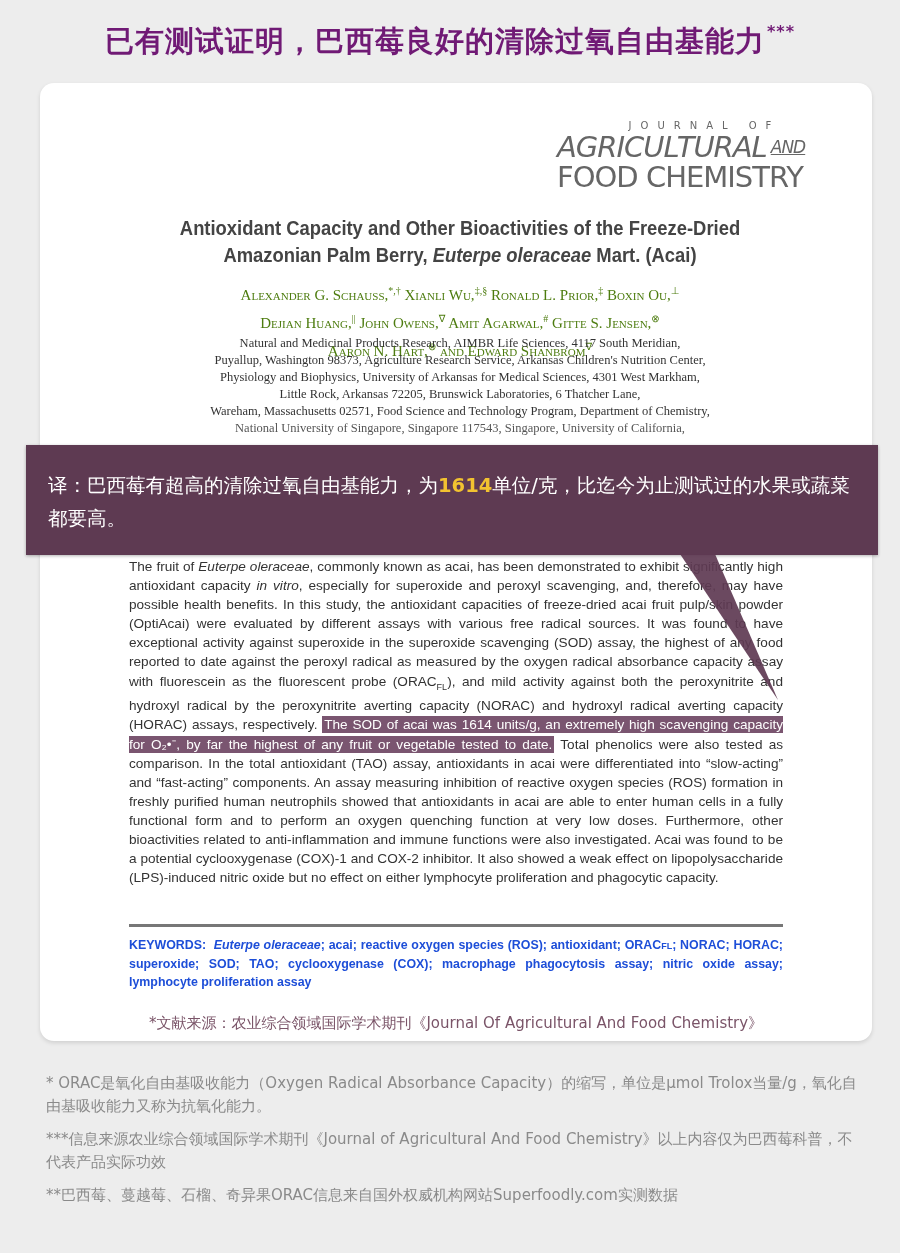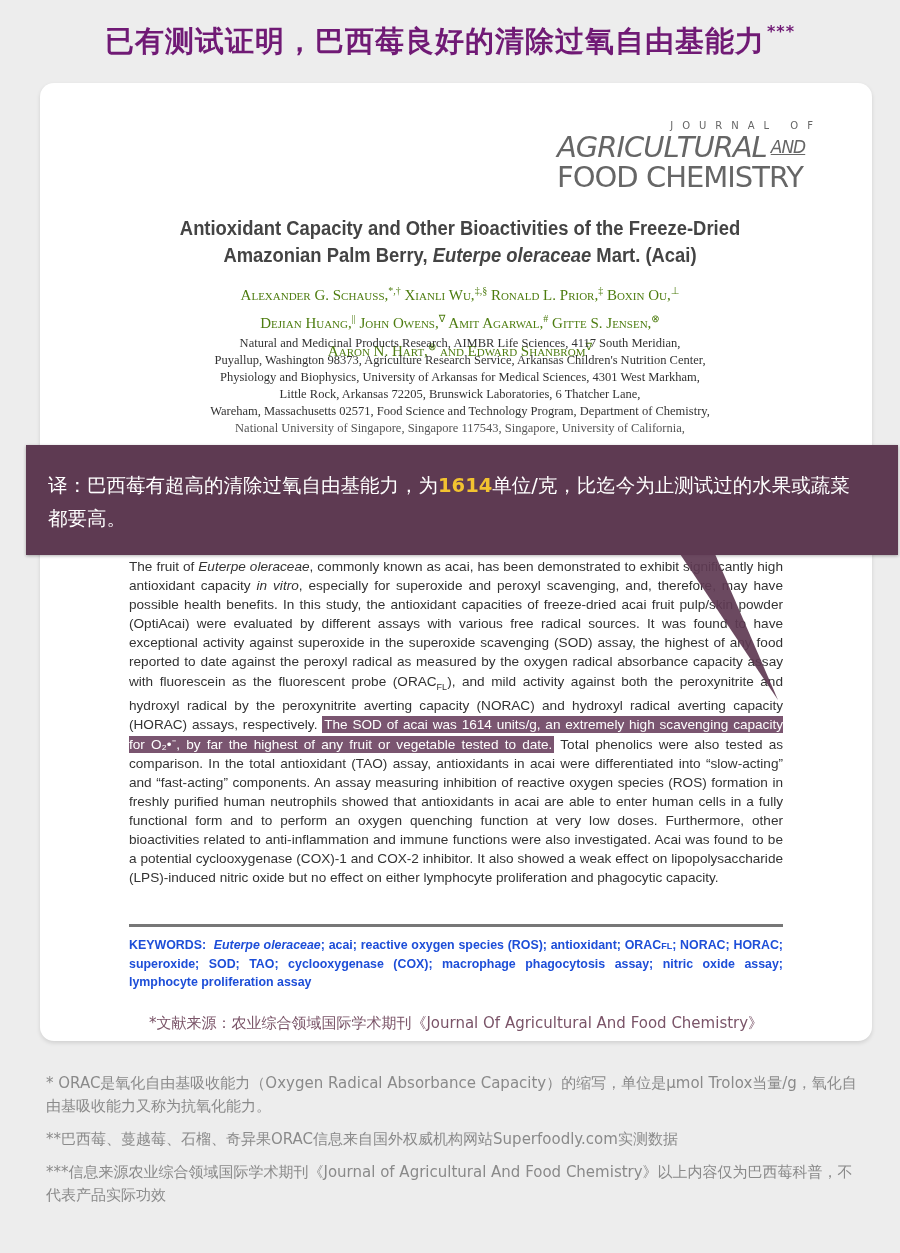--- a/index.html
+++ b/index.html
@@ -19,21 +19,21 @@
 
     .card {
       position: absolute; left: 40px; top: 83px; width: 832px; height: 958px;
       background: #fff; border-radius: 14px;
       box-shadow: 0 2px 4px rgba(0,0,0,0.12);
     }
     .journal-logo {
       position: absolute; left: 517px; top: 37px; width: 265px;
       color: #666; font-family: "DejaVu Sans", sans-serif;
     }
-    .journal-of { text-align: right; font-size: 10px; letter-spacing: 9px; margin-left: 30px; }
+    .journal-of { text-align: center; font-size: 10px; letter-spacing: 9px; margin-left: 30px; }
     .journal-line1 { font-size: 29px; letter-spacing: -1px; line-height: 30px; margin-top: 1px; white-space: nowrap; font-style: italic; }
     .journal-line1 .and { font-size: 17px; text-decoration: underline; margin-left: 4px; vertical-align: 4px; }
     .journal-line2 { font-size: 29px; letter-spacing: -1px; line-height: 30px; white-space: nowrap; }
 
     .paper-title {
       position: absolute; left: 100px; top: 132px; width: 640px;
       text-align: center; font-family: "Liberation Sans", sans-serif;
       font-weight: bold; font-size: 20px; line-height: 27px; color: #444;
       transform: scaleX(0.92); transform-origin: center;
     }
@@ -68,21 +68,21 @@
     }
     .keywords i { font-weight: bold; }
     .keywords sub { font-size: 9px; vertical-align: 0; }
     .source-line {
       position: absolute; left: 0; top: 931px; width: 832px; text-align: center;
       font-size: 15px; color: #7a5468;
     }
 
     .callout {
       position: absolute; left: 26px; top: 445px; width: 852px; height: 110px;
-      background: #5e3a52; box-shadow: 0 1px 3px rgba(0,0,0,0.3); padding-left: 20px;
+      background: #5e3a52; box-shadow: 0 1px 3px rgba(0,0,0,0.3);
     }
     .callout-text {
       position: absolute; left: 22px; top: 24px; width: 810px;
       color: #fff; font-size: 19.5px; line-height: 33px;
     }
     .callout-text .num { color: #f2c230; font-weight: bold; }
 
     .footnotes {
       position: absolute; left: 46px; top: 1072px; width: 830px;
       color: #8a8a8a; font-size: 15px; line-height: 23px;
@@ -141,15 +141,15 @@
 
 <div class="callout">
   <div class="callout-text"><span>译：巴西莓有超高的清除过氧自由基能力，为</span><span class="num">1614</span><span>单位/克，比迄今为止测试过的水果或蔬菜都要高。</span></div>
 </div>
 <svg class="callout-tail-svg" style="position:absolute;left:0;top:0;width:900px;height:1253px;pointer-events:none" viewBox="0 0 900 1253">
   <polygon points="680,554 715,554 778,700" fill="#5e3a52" opacity="0.92"></polygon>
 </svg>
 
 <div class="footnotes">
   <p>* ORAC是氧化自由基吸收能力（Oxygen Radical Absorbance Capacity）的缩写，单位是μmol Trolox当量/g，氧化自由基吸收能力又称为抗氧化能力。</p>
+  <p>***信息来源农业综合领域国际学术期刊《Journal of Agricultural And Food Chemistry》以上内容仅为巴西莓科普，不代表产品实际功效</p>
   <p>**巴西莓、蔓越莓、石榴、奇异果ORAC信息来自国外权威机构网站Superfoodly.com实测数据</p>
-  <p>***信息来源农业综合领域国际学术期刊《Journal of Agricultural And Food Chemistry》以上内容仅为巴西莓科普，不代表产品实际功效</p>
 </div>
 
 </body></html>

